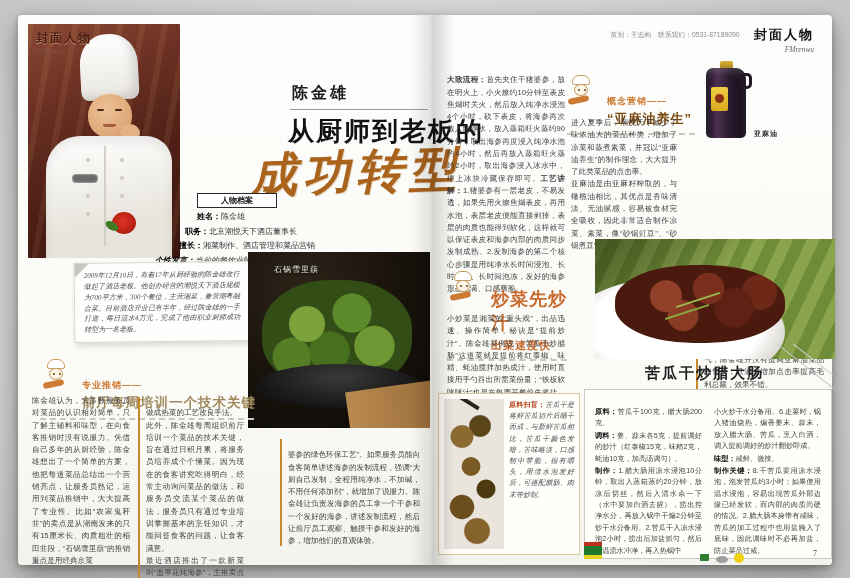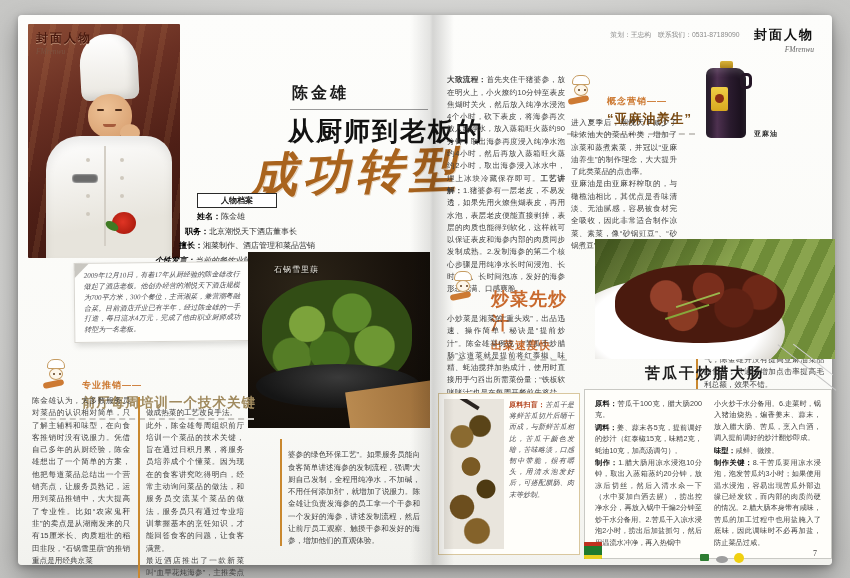--- a/index.html
+++ b/index.html
@@ -112,21 +112,21 @@
      background:radial-gradient(circle at 30% 25%,#8a6a30 0 9%,transparent 10%),
                 radial-gradient(circle at 60% 18%,#5a4418 0 8%,transparent 9%),
                 radial-gradient(circle at 45% 45%,#7a5a24 0 10%,transparent 11%),
                 radial-gradient(circle at 70% 60%,#4e3a12 0 9%,transparent 10%),
                 radial-gradient(circle at 30% 72%,#6c4e1e 0 10%,transparent 11%),
                 radial-gradient(circle at 55% 88%,#84622a 0 9%,transparent 10%),#e9e5dd}
   .primer-photo::before{content:"";position:absolute;left:-6px;top:-4px;width:44px;height:4px;background:#2a2420;transform:rotate(32deg)}
   .primer-text{flex:1;font-size:7px;line-height:1.6;color:#4c4c52;text-align:justify;font-style:italic;font-family:"Liberation Serif",serif}
   .primer-text b{color:#b4441e;font-style:normal;font-family:"Liberation Sans",sans-serif}
   .recipe-box{left:566px;top:374px;width:248px;height:170px;border:1px solid #c9c9c4;background:#fffefa;
-              padding:8px 10px;display:flex;gap:12px}
+              padding:16px 10px;display:flex;gap:12px}
   .recipe-col{flex:1;font-size:7.2px;line-height:1.58;color:#3f3f3f;text-align:justify}
   .recipe-col b{color:#111}
   .recipe-col p{margin-bottom:1px}
   
   .mini-logo{left:566px;top:527px;width:18px;height:17px;background:#1f7a2d;border-radius:1px;overflow:hidden}
   .mini-logo::before{content:"";position:absolute;left:0;top:0;width:100%;height:4px;background:#c03020}
   .mini-logo::after{content:"";position:absolute;left:0;bottom:0;width:100%;height:4px;background:#e8d020}
   .dot-green{left:682px;top:539px;width:9px;height:7px;background:#2e7d32;border-radius:1px}
   .dot-gray{left:698px;top:541px;width:12px;height:7px;background:#9e9e9e;border-radius:50%}
   .dot-yellow{left:716px;top:538px;width:10px;height:10px;background:#f0d010;border-radius:50%}

